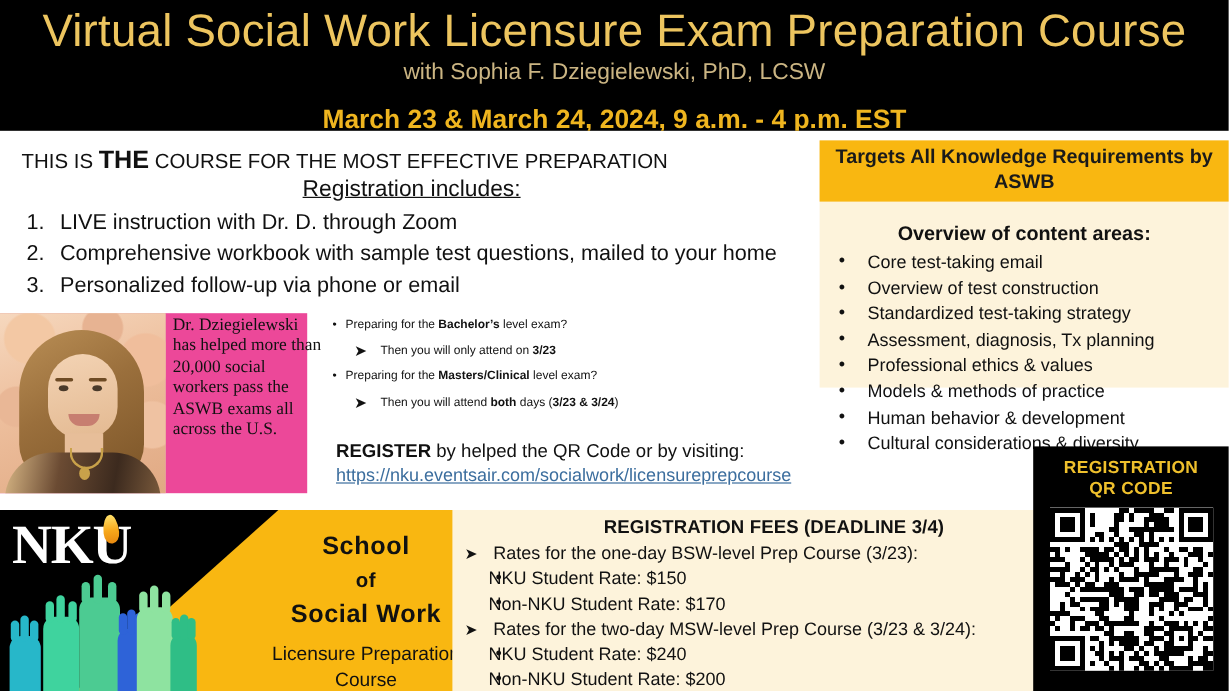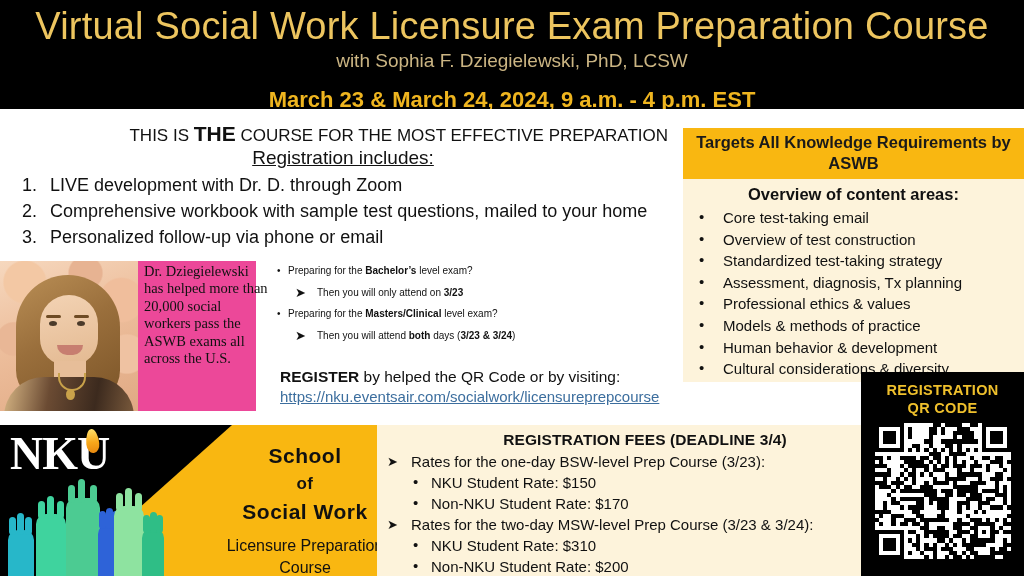--- a/index.html
+++ b/index.html
@@ -27,21 +27,21 @@
     color:#CBB583;
   }
   .dateline{
     margin:12px;font-size:22px;line-height:28px;font-weight:bold;
     color:#EFB51F;
   }
 
   
   .lead{
     position:absolute;left:18px;top:123px;width:650px;
-    text-align:right;font-size:17px;color:#111;line-height:22px;
+    text-align:left;font-size:17px;color:#111;line-height:22px;
   }
   .lead b{font-size:21px;font-weight:bold;}
   .reg-includes{
     position:absolute;left:18px;top:146px;width:650px;
     text-align:center;font-size:19px;color:#111;line-height:24px;
   }
   .reg-includes span{text-decoration:underline;}
   .numlist{
     position:absolute;left:14px;top:172px;width:660px;
     margin:0;padding:0;list-style:none;
@@ -131,31 +131,32 @@
   .register{
     position:absolute;left:280px;top:367px;width:420px;
     font-size:15.5px;color:#111;line-height:20px;
   }
   .register .lnk{
     display:block;color:#3C6E9E;text-decoration:underline;font-size:15px;
   }
 
   
   .aswb{
-    position:absolute;left:683px;top:128px;width:341px;height:254px;
+    position:absolute;left:683px;top:117px;width:341px;height:206px;
     background:#FDF3DB;
   }
   .aswb-head{
     background:#F9B711;color:#1a1a1a;text-align:center;
     font-size:16.5px;line-height:21px;font-weight:600;
     padding:4px 10px 5px 10px;
   }
   .aswb-sub{
     text-align:center;font-size:16.5px;font-weight:bold;color:#111;
     padding:6px 0 3px 0;
+    margin-top:12px;
   }
   .aswb-list{margin:0;padding:0;list-style:none;font-size:15px;line-height:21.6px;color:#111;}
   .aswb-list li{position:relative;padding-left:40px;}
   .aswb-list li:before{content:"\2022";position:absolute;left:16px;top:-1px;font-size:15px;}
 
   
   .nku{
     position:absolute;left:0;top:425px;width:400px;height:151px;
     background:#000;overflow:hidden;
   }
@@ -190,21 +191,21 @@
     position:absolute;left:377px;top:425px;width:536px;height:151px;
     background:#FDF3DB;
   }
   .fees-title{
     text-align:center;font-weight:bold;font-size:15.5px;color:#111;
     padding-top:6px;letter-spacing:.1px;
   }
   .fees-list{margin:2px 0 0 0;padding:0;list-style:none;font-size:15px;color:#111;line-height:21px;}
   .fees-list .g{position:relative;padding-left:34px;}
   .fees-list .g:before{content:"\27A4";position:absolute;left:10px;top:0;font-size:13px;}
-  .fees-list .s{position:relative;padding-left:54px;}
+  .fees-list .s{position:relative;padding-left:30px;}
   .fees-list .s:before{content:"\2022";position:absolute;left:36px;top:-1px;}
 
   
   .qr-box{
     position:absolute;left:861px;top:372px;width:163px;height:204px;
     background:#000;text-align:center;
   }
   .qr-title{
     color:#EFC02C;font-weight:bold;font-size:14.5px;line-height:18px;
     padding-top:9px;letter-spacing:.3px;
@@ -226,21 +227,21 @@
   </div>
 
   <div class="lead">
     <span>THIS IS </span><b>THE</b><span> COURSE FOR THE MOST EFFECTIVE PREPARATION</span>
   </div>
   <div class="reg-includes">
     <span>Registration includes:</span>
   </div>
 
   <ul class="numlist" id="includes-list">
-      <li><span class="num">1.</span><span>LIVE development with Dr. D. through Zoom</span></li>
+      <li><span class="num">1.</span><span>LIVE instruction with Dr. D. through Zoom</span></li>
       <li><span class="num">2.</span><span>Comprehensive workbook with sample test questions, mailed to your home</span></li>
       <li><span class="num">3.</span><span>Personalized follow-up via phone or email</span></li>
     </ul>
 
   <div class="doc-block">
     <div class="doc-photo">
       <div class="bg"></div>
       <div class="hair"></div>
       <div class="face"></div>
       <div class="brow-l"></div>
@@ -337,21 +338,21 @@
     </div>
   </div>
 
   <div class="fees">
     <div class="fees-title">REGISTRATION FEES (DEADLINE 3/4)</div>
     <ul class="fees-list" id="fees-list">
         <li class="g">Rates for the one-day BSW-level Prep Course (3/23):</li>
         <li class="s">NKU Student Rate: $150</li>
         <li class="s">Non-NKU Student Rate: $170</li>
         <li class="g">Rates for the two-day MSW-level Prep Course (3/23 &amp; 3/24):</li>
-        <li class="s">NKU Student Rate: $310</li>
+        <li class="s">NKU Student Rate: $240</li>
         <li class="s">Non-NKU Student Rate: $200</li>
       </ul>
   </div>
 
   <div class="qr-box">
     <div class="qr-title">
       <div>REGISTRATION</div>
       <div>QR CODE</div>
     </div>
     <div class="qr-code">

